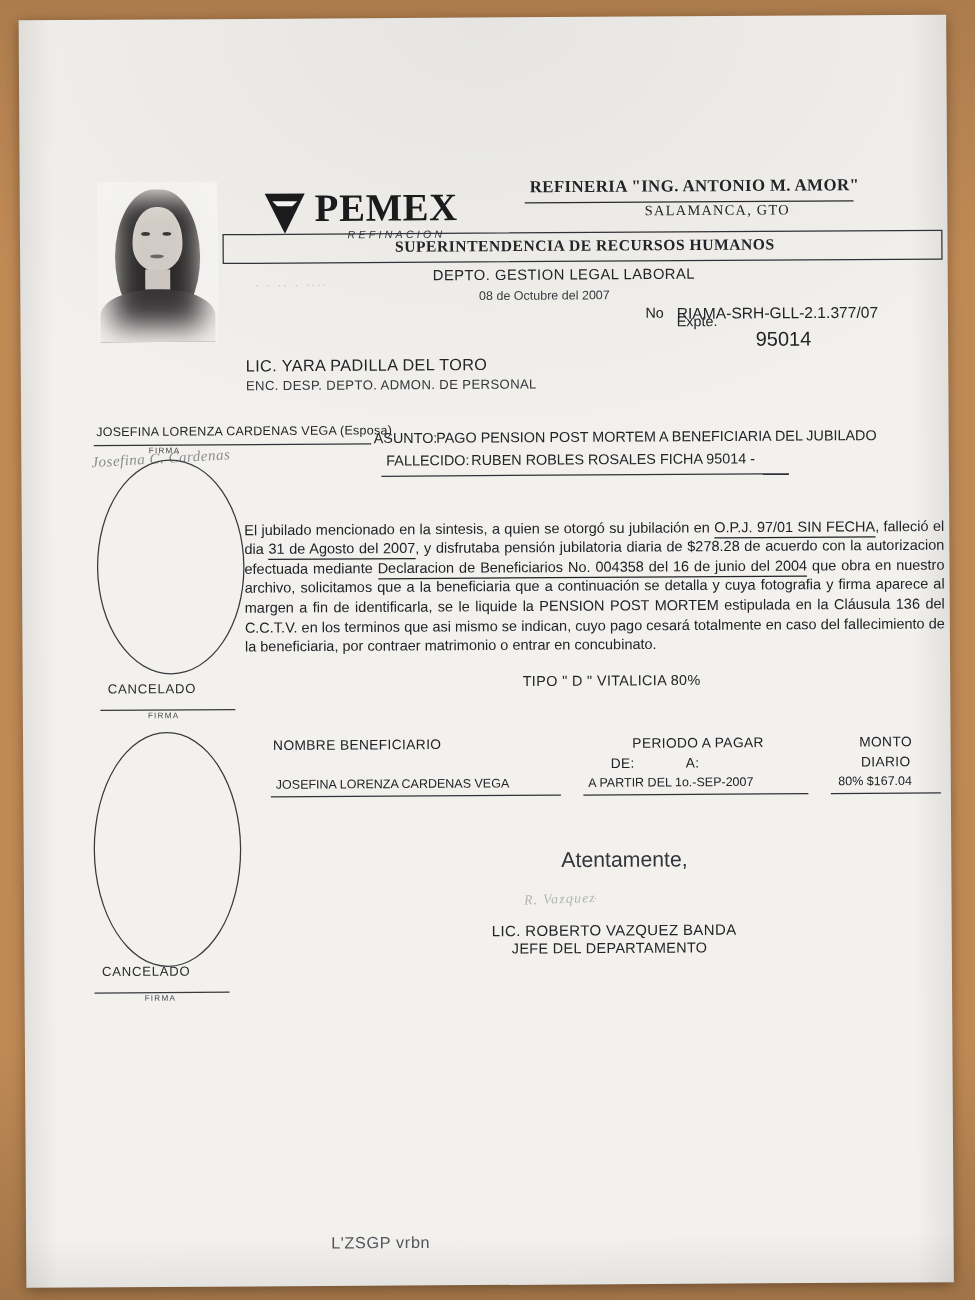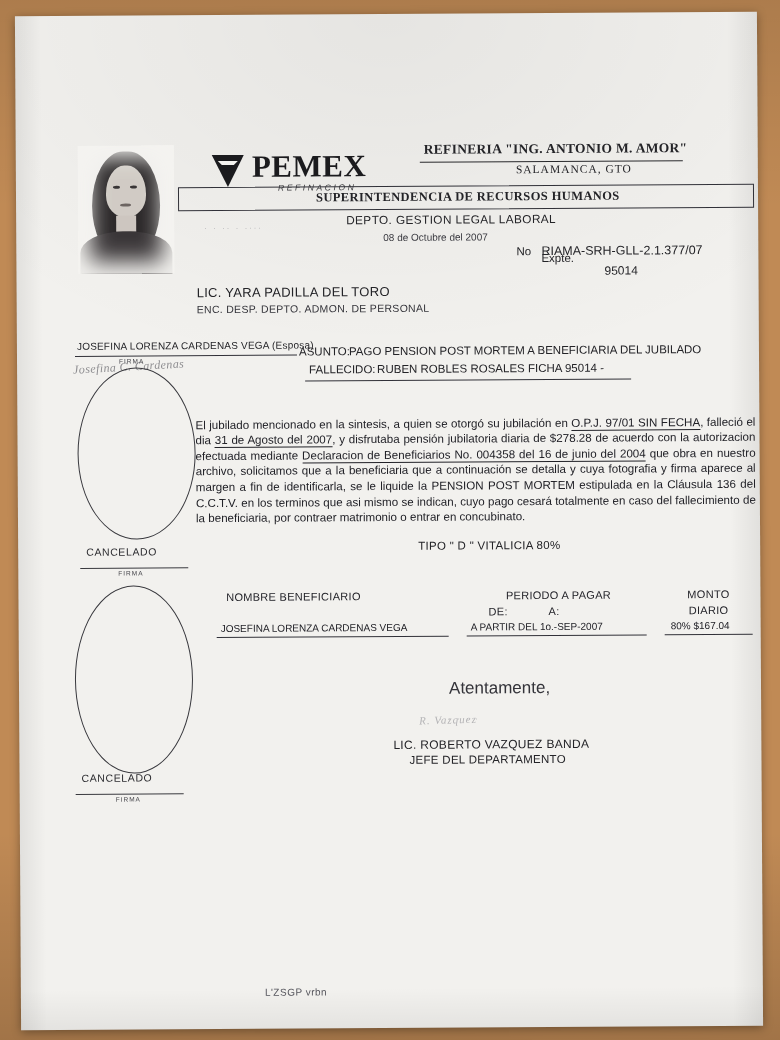--- a/index.html
+++ b/index.html
@@ -154,21 +154,21 @@
 
       <div class="box-line" style="left:162px;top:172px;width:574px;height:22px;"></div>
       <div class="t serif" style="left:300px;top:176px;font-size:12.5px;font-weight:bold;letter-spacing:.4px;">SUPERINTENDENCIA DE RECURSOS HUMANOS</div>
 
       <div class="t" style="left:330px;top:199px;font-size:11.8px;letter-spacing:.4px;">DEPTO. GESTION LEGAL LABORAL</div>
       <div class="t" style="left:367px;top:218px;font-size:10px;color:#3b3b41;">08 de Octubre del 2007</div>
 
       <div class="t" style="left:500px;top:232px;font-size:11.5px;">No</div>
       <div class="t" style="left:525px;top:231px;font-size:12.5px;">RIAMA-SRH-GLL-2.1.377/07</div>
       <div class="t" style="left:525px;top:239px;font-size:11.5px;">Expte.</div>
-      <div class="t" style="left:588px;top:251px;font-size:12px;">95014</div>
+      <div class="t" style="left:588px;top:251px;font-size:16px;">95014</div>
 
       <div class="t" style="left:180px;top:270px;font-size:13px;letter-spacing:.3px;">LIC. YARA PADILLA DEL TORO</div>
       <div class="t" style="left:180px;top:288px;font-size:10.5px;letter-spacing:.3px;color:#35353b;">ENC. DESP. DEPTO. ADMON. DE PERSONAL</div>
 
       <div class="t" style="left:60px;top:325px;font-size:10px;letter-spacing:.2px;">JOSEFINA LORENZA CARDENAS VEGA (Esposa)</div>
       <div class="rule" style="left:58px;top:340px;width:222px;"></div>
       <div class="firma-label" style="left:102px;top:342px;">FIRMA</div>
       <div class="handwrite" style="left:56px;top:344px;">Josefina C. Cardenas</div>
 
       <div class="t" style="left:282px;top:331px;font-size:11.5px;">ASUNTO:</div>
@@ -176,21 +176,21 @@
       <div class="t" style="left:292px;top:349px;font-size:11.5px;">FALLECIDO:</div>
       <div class="t" style="left:360px;top:349px;font-size:11.5px;">RUBEN ROBLES ROSALES FICHA 95014 -</div>
       <div class="rule" style="left:288px;top:366px;width:326px;"></div>
 
       <p class="body-p">
         <span>El jubilado mencionado en la sintesis, a quien se otorgó su jubilación en </span><span class="u">O.P.J. 97/01 SIN FECHA</span><span>, falleció el dia </span><span class="u">31 de Agosto del 2007</span><span>, y disfrutaba pensión jubilatoria diaria de $278.28 de acuerdo con la autorizacion efectuada mediante </span><span class="u">Declaracion de Beneficiarios No. 004358 del 16 de junio del 2004</span><span> que obra en nuestro archivo, solicitamos que a la beneficiaria que a continuación se detalla y cuya fotografia y firma aparece al margen a fin de identificarla, se le liquide la PENSION POST MORTEM estipulada en la Cláusula 136 del C.C.T.V. en los terminos que asi mismo se indican, cuyo pago cesará totalmente en caso del fallecimiento de la  beneficiaria, por contraer matrimonio o entrar en concubinato.</span>
       </p>
 
       <div class="t" style="left:400px;top:526px;font-size:11.5px;letter-spacing:.3px;">TIPO " D " VITALICIA 80%</div>
 
-      <div class="tbl-head" style="left:200px;top:576px;width:150px;text-align:center;">NOMBRE BENEFICIARIO</div>
+      <div class="tbl-head" style="left:200px;top:576px;width:150px;text-align:left;">NOMBRE BENEFICIARIO</div>
       <div class="tbl-head" style="left:455px;top:576px;width:170px;">PERIODO A PAGAR</div>
       <div class="tbl-head" style="left:470px;top:592px;width:40px;text-align:left;">DE:</div>
       <div class="tbl-head" style="left:530px;top:592px;width:40px;text-align:left;">A:</div>
       <div class="tbl-head" style="left:650px;top:576px;width:80px;">MONTO</div>
       <div class="tbl-head" style="left:650px;top:592px;width:80px;">DIARIO</div>
 
       <div class="tbl-cell" style="left:202px;top:608px;">JOSEFINA LORENZA CARDENAS VEGA</div>
       <div class="rule" style="left:198px;top:622px;width:232px;"></div>
 
       <div class="tbl-cell" style="left:452px;top:608px;">A PARTIR DEL 1o.-SEP-2007</div>
@@ -210,17 +210,17 @@
       <div class="firma-label" style="left:100px;top:554px;">FIRMA</div>
 
       <div class="ell" style="left:56px;top:570px;width:116px;height:186px;"></div>
       <div class="cancel-label" style="left:62px;top:756px;">CANCELADO</div>
       <div class="firma-rule" style="left:56px;top:778px;width:108px;"></div>
       <div class="firma-label" style="left:96px;top:780px;">FIRMA</div>
 
       <div class="smudge" style="left:188px;top:206px;">. .  .. . ....</div>
       <div class="smudge" style="left:420px;top:698px;">. . . . .</div>
 
-      <div class="t" style="left:244px;top:972px;font-size:10px;color:#55555c;letter-spacing:.5px;">L'ZSGP vrbn</div>
+      <div class="t" style="left:244px;top:972px;font-size:13px;color:#55555c;letter-spacing:.5px;">L'ZSGP vrbn</div>
 
     </div>
   </div>
 </div>
 
 </body></html>

